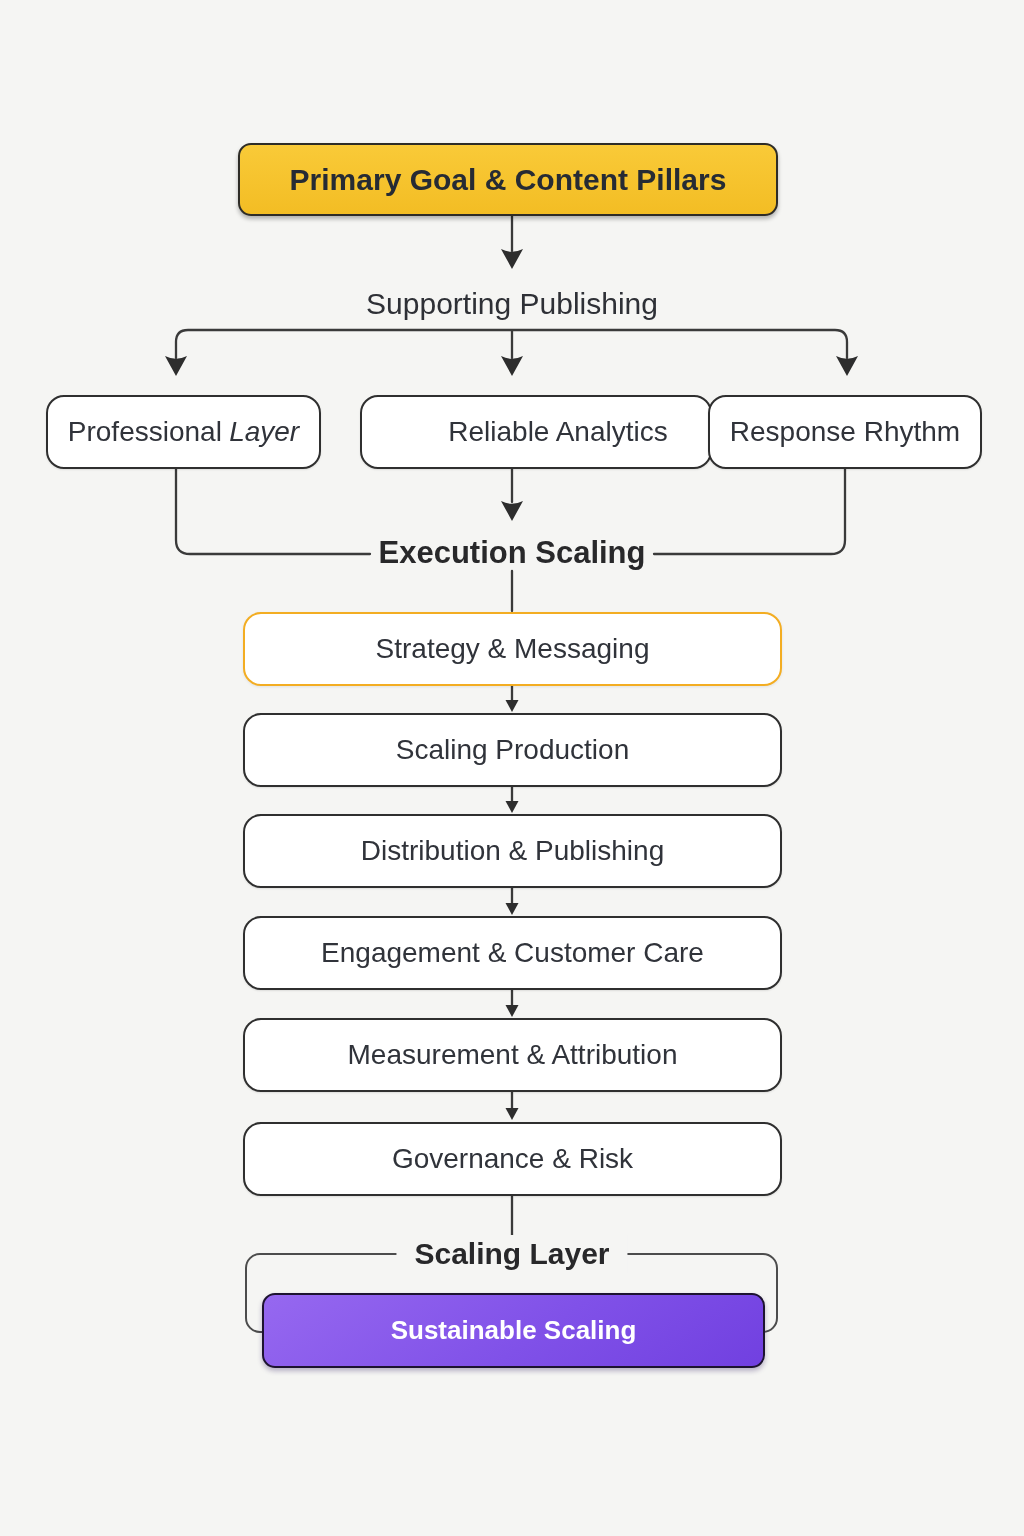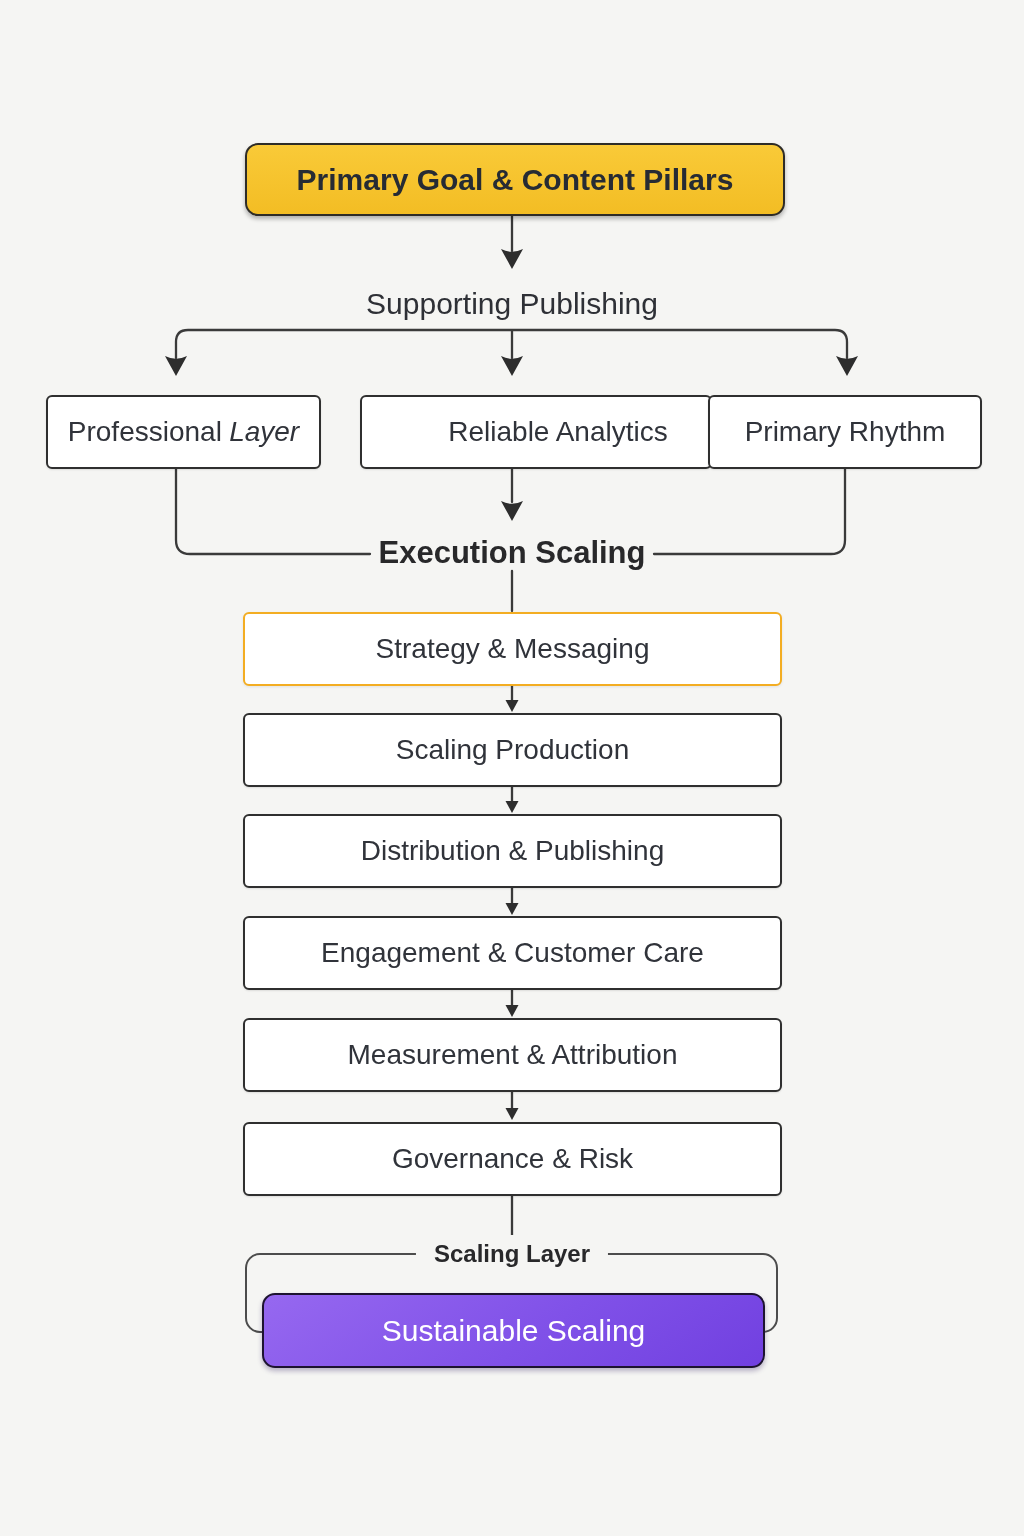--- a/index.html
+++ b/index.html
@@ -4,57 +4,57 @@
 <style>
   html,body{margin:0;padding:0;background:#f5f5f3;}
   .canvas{
     position:relative;width:1024px;height:1536px;margin:0 auto;
     background:#f5f5f3;overflow:hidden;
     font-family:"Liberation Sans", sans-serif;color:#2b2e35;
   }
   svg.wires{position:absolute;left:0;top:0;z-index:1;}
   .node{
     position:absolute;display:flex;align-items:center;justify-content:center;
-    background:#ffffff;border:2.3px solid #2f2f2f;border-radius:6px;
+    background:#ffffff;border:2.3px solid #2f2f2f;border-radius:18px;
     font-size:28px;color:#30333a;z-index:2;text-align:center;
     box-shadow:0 1px 2px rgba(0,0,0,0.10);
   }
   .node em{font-style:italic;margin-left:0.26em;}
   .node--primary{
-    left:245px;top:143px;width:536px;height:69px;
+    left:238px;top:143px;width:536px;height:69px;
     background:linear-gradient(180deg,#f9ca38 0%,#f3bd24 100%);
     border:2.6px solid #2e2c27;border-radius:13px;
     font-size:30px;font-weight:700;color:#262b34;
     box-shadow:0 3px 4px rgba(0,0,0,0.28);
   }
   .node--support{top:395px;height:70px;}
   .node--support-0{left:46px;width:271px;}
   .node--support-1{left:360px;width:304px;padding-left:44px;}
   .node--support-2{left:708px;width:270px;}
   .layer{
     left:243px;width:535px;height:70px;font-size:28px;
   }
   .layer--highlight{border:2.6px solid #f3ad22;box-shadow:0 1px 3px rgba(0,0,0,0.08);}
   .node--scaling{
     left:262px;top:1293px;width:499px;height:71px;z-index:4;
     background:linear-gradient(145deg,#9668f0 0%,#8051e8 55%,#7140e0 100%);
     border:2.6px solid #1d1330;border-radius:13px;
-    color:#ffffff;font-weight:400;font-size:30px;
+    color:#ffffff;font-weight:700;font-size:26px;
     box-shadow:0 3px 5px rgba(40,20,90,0.30);
   }
   .section-title{
     position:absolute;left:0;width:1024px;text-align:center;z-index:2;
     color:#2e3036;
   }
   .title--supporting{top:287px;font-size:30px;font-weight:400;}
   .title--execution{top:535px;font-size:31px;font-weight:700;color:#28282a;}
   .title--scaling{
     left:50%;transform:translateX(-50%);width:auto;top:1235px;height:38px;
     line-height:38px;padding:0 18px;background:#f5f5f3;z-index:3;
-    font-size:24px;font-weight:700;color:#28282a;
+    font-size:30px;font-weight:700;color:#28282a;
   }
 </style>
 </head>
 <body>
 
 <div class="canvas">
 
   <svg class="wires" width="1024" height="1536" viewBox="0 0 1024 1536">
     <g stroke="#3a3a3a" stroke-width="2.3" fill="none" stroke-linecap="round">
 
@@ -96,21 +96,21 @@
 
   <div class="node node--primary">Primary Goal &amp; Content Pillars</div>
 
   <div class="section-title title--supporting">Supporting Publishing</div>
 
   <div class="node node--support node--support-0">
     <span>Professional</span>
       <em>Layer</em>
   </div>
   <div class="node node--support node--support-1">Reliable Analytics</div>
-  <div class="node node--support node--support-2">Primary Rhythm</div>
+  <div class="node node--support node--support-2">Response Rhythm</div>
 
   <div class="section-title title--execution">Execution Scaling</div>
 
   <div class="node layer layer--highlight" style="top:612px">Strategy &amp; Messaging</div>
   <div class="node layer" style="top:713px">Scaling Production</div>
   <div class="node layer" style="top:814px">Distribution &amp; Publishing</div>
   <div class="node layer" style="top:916px">Engagement &amp; Customer Care</div>
   <div class="node layer" style="top:1122px">Governance &amp; Risk</div>
   <div class="node layer" style="top:1018px">Measurement &amp; Attribution</div>
 

